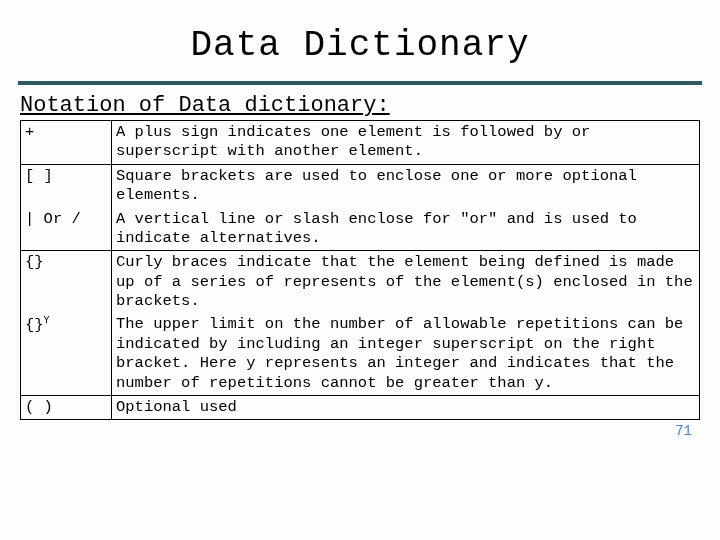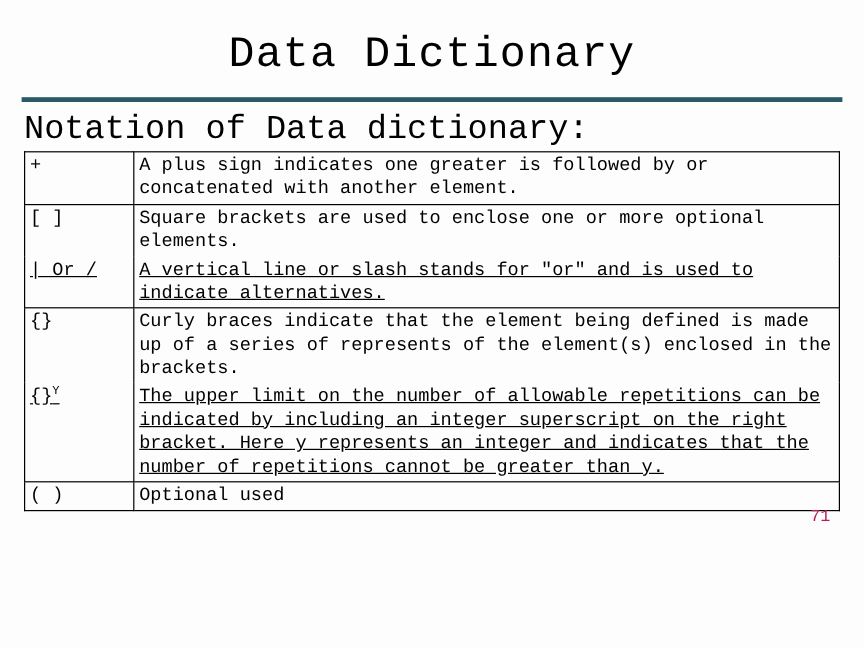--- a/index.html
+++ b/index.html
@@ -25,21 +25,22 @@
     letter-spacing: 1px;
     margin-top: 15px;
     margin-bottom: 15px;
   }
   .rule {
     border: none;
     border-top: 4px solid #2a5a66;
     margin: 0 -2px 8px -2px;
   }
   .subtitle {
-    font-size: 28px;
+    font-size: 22px;
+    text-decoration: underline;
     margin: 6px 0 2px 0;
   }
   table.notation {
     border-collapse: collapse;
     width: 100%;
     font-size: 15.5px;
     line-height: 1.25;
     table-layout: fixed;
   }
   table.notation td {
@@ -47,55 +48,55 @@
     padding: 2px 4px 2px 4px;
     vertical-align: top;
     word-wrap: break-word;
   }
   table.notation td.sym {
     width: 82px;
     white-space: nowrap;
   }
   
   tr.merge-top td { border-bottom: none; }
-  tr.merge-bot td { border-top: none; text-decoration: underline; }
+  tr.merge-bot td { border-top: none; }
   .sup { font-size: 10px; vertical-align: super; }
   .pagenum {
     position: absolute;
     right: 28px;
     bottom: 18px;
     font-size: 14px;
-    color: #be185d;
+    color: #3b82f6;
     font-family: "Courier New", Courier, monospace;
   }
 </style>
 </head>
 <body>
 
 <div class="slide">
 
   <div class="title">Data Dictionary</div>
 
   <hr class="rule">
 
   <div class="subtitle">Notation of Data dictionary:</div>
 
   <table class="notation">
     <tbody>
         <tr>
       <td class="sym">+</td>
-      <td> A plus sign indicates one greater is followed by or concatenated with another element.</td>
+      <td> A plus sign indicates one element is followed by or superscript with another element.</td>
     </tr>
     <tr class="merge-top">
       <td class="sym">[ ]</td>
       <td>Square brackets are used to enclose one or more optional elements.</td>
     </tr>
     <tr class="merge-bot">
       <td class="sym">| Or /</td>
-      <td>A vertical line or slash stands for "or" and is used to indicate alternatives.</td>
+      <td>A vertical line or slash enclose for "or" and is used to indicate alternatives.</td>
     </tr>
     <tr class="merge-top">
       <td class="sym">{}</td>
       <td>Curly braces indicate that the element being defined is made up of a series of represents of the element(s) enclosed in the brackets.</td>
     </tr>
     <tr class="merge-bot">
       <td class="sym"><span>{}</span><span class="sup">Y</span></td>
       <td>The upper limit on the number of allowable repetitions can be indicated by including an integer superscript on the right bracket. Here y represents an integer and indicates that the number of repetitions cannot be greater than y.</td>
     </tr>
     <tr>

